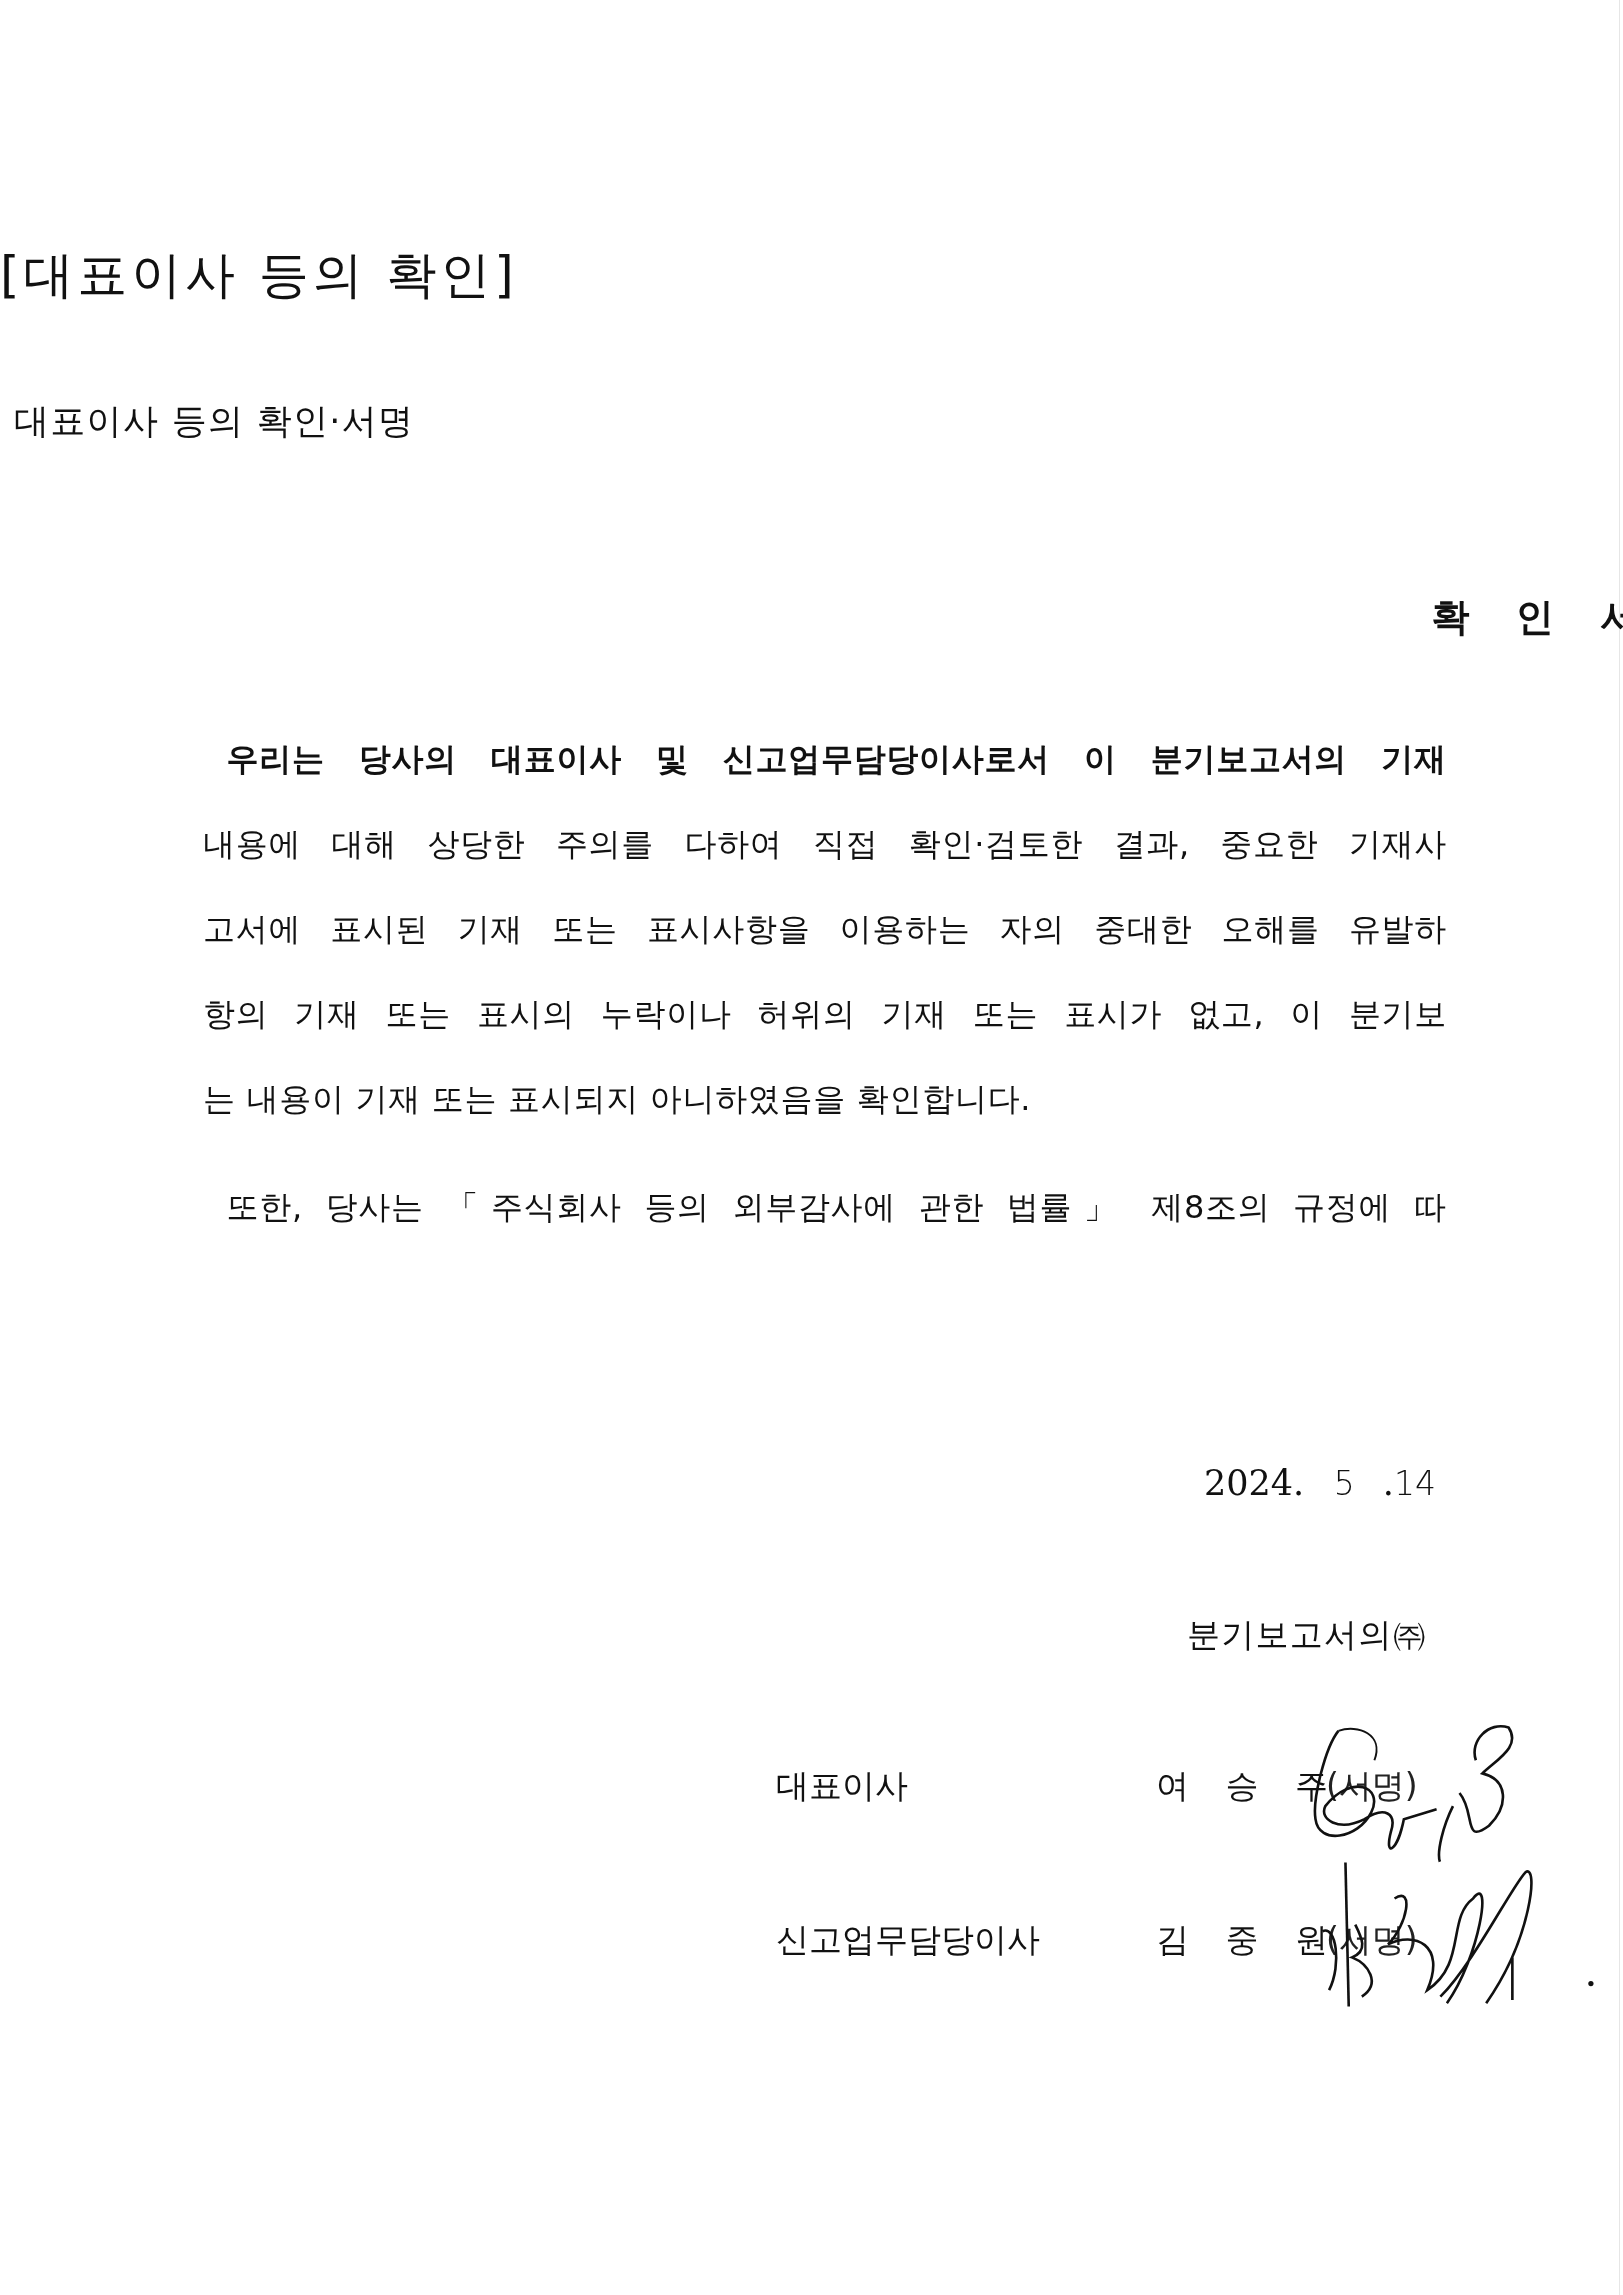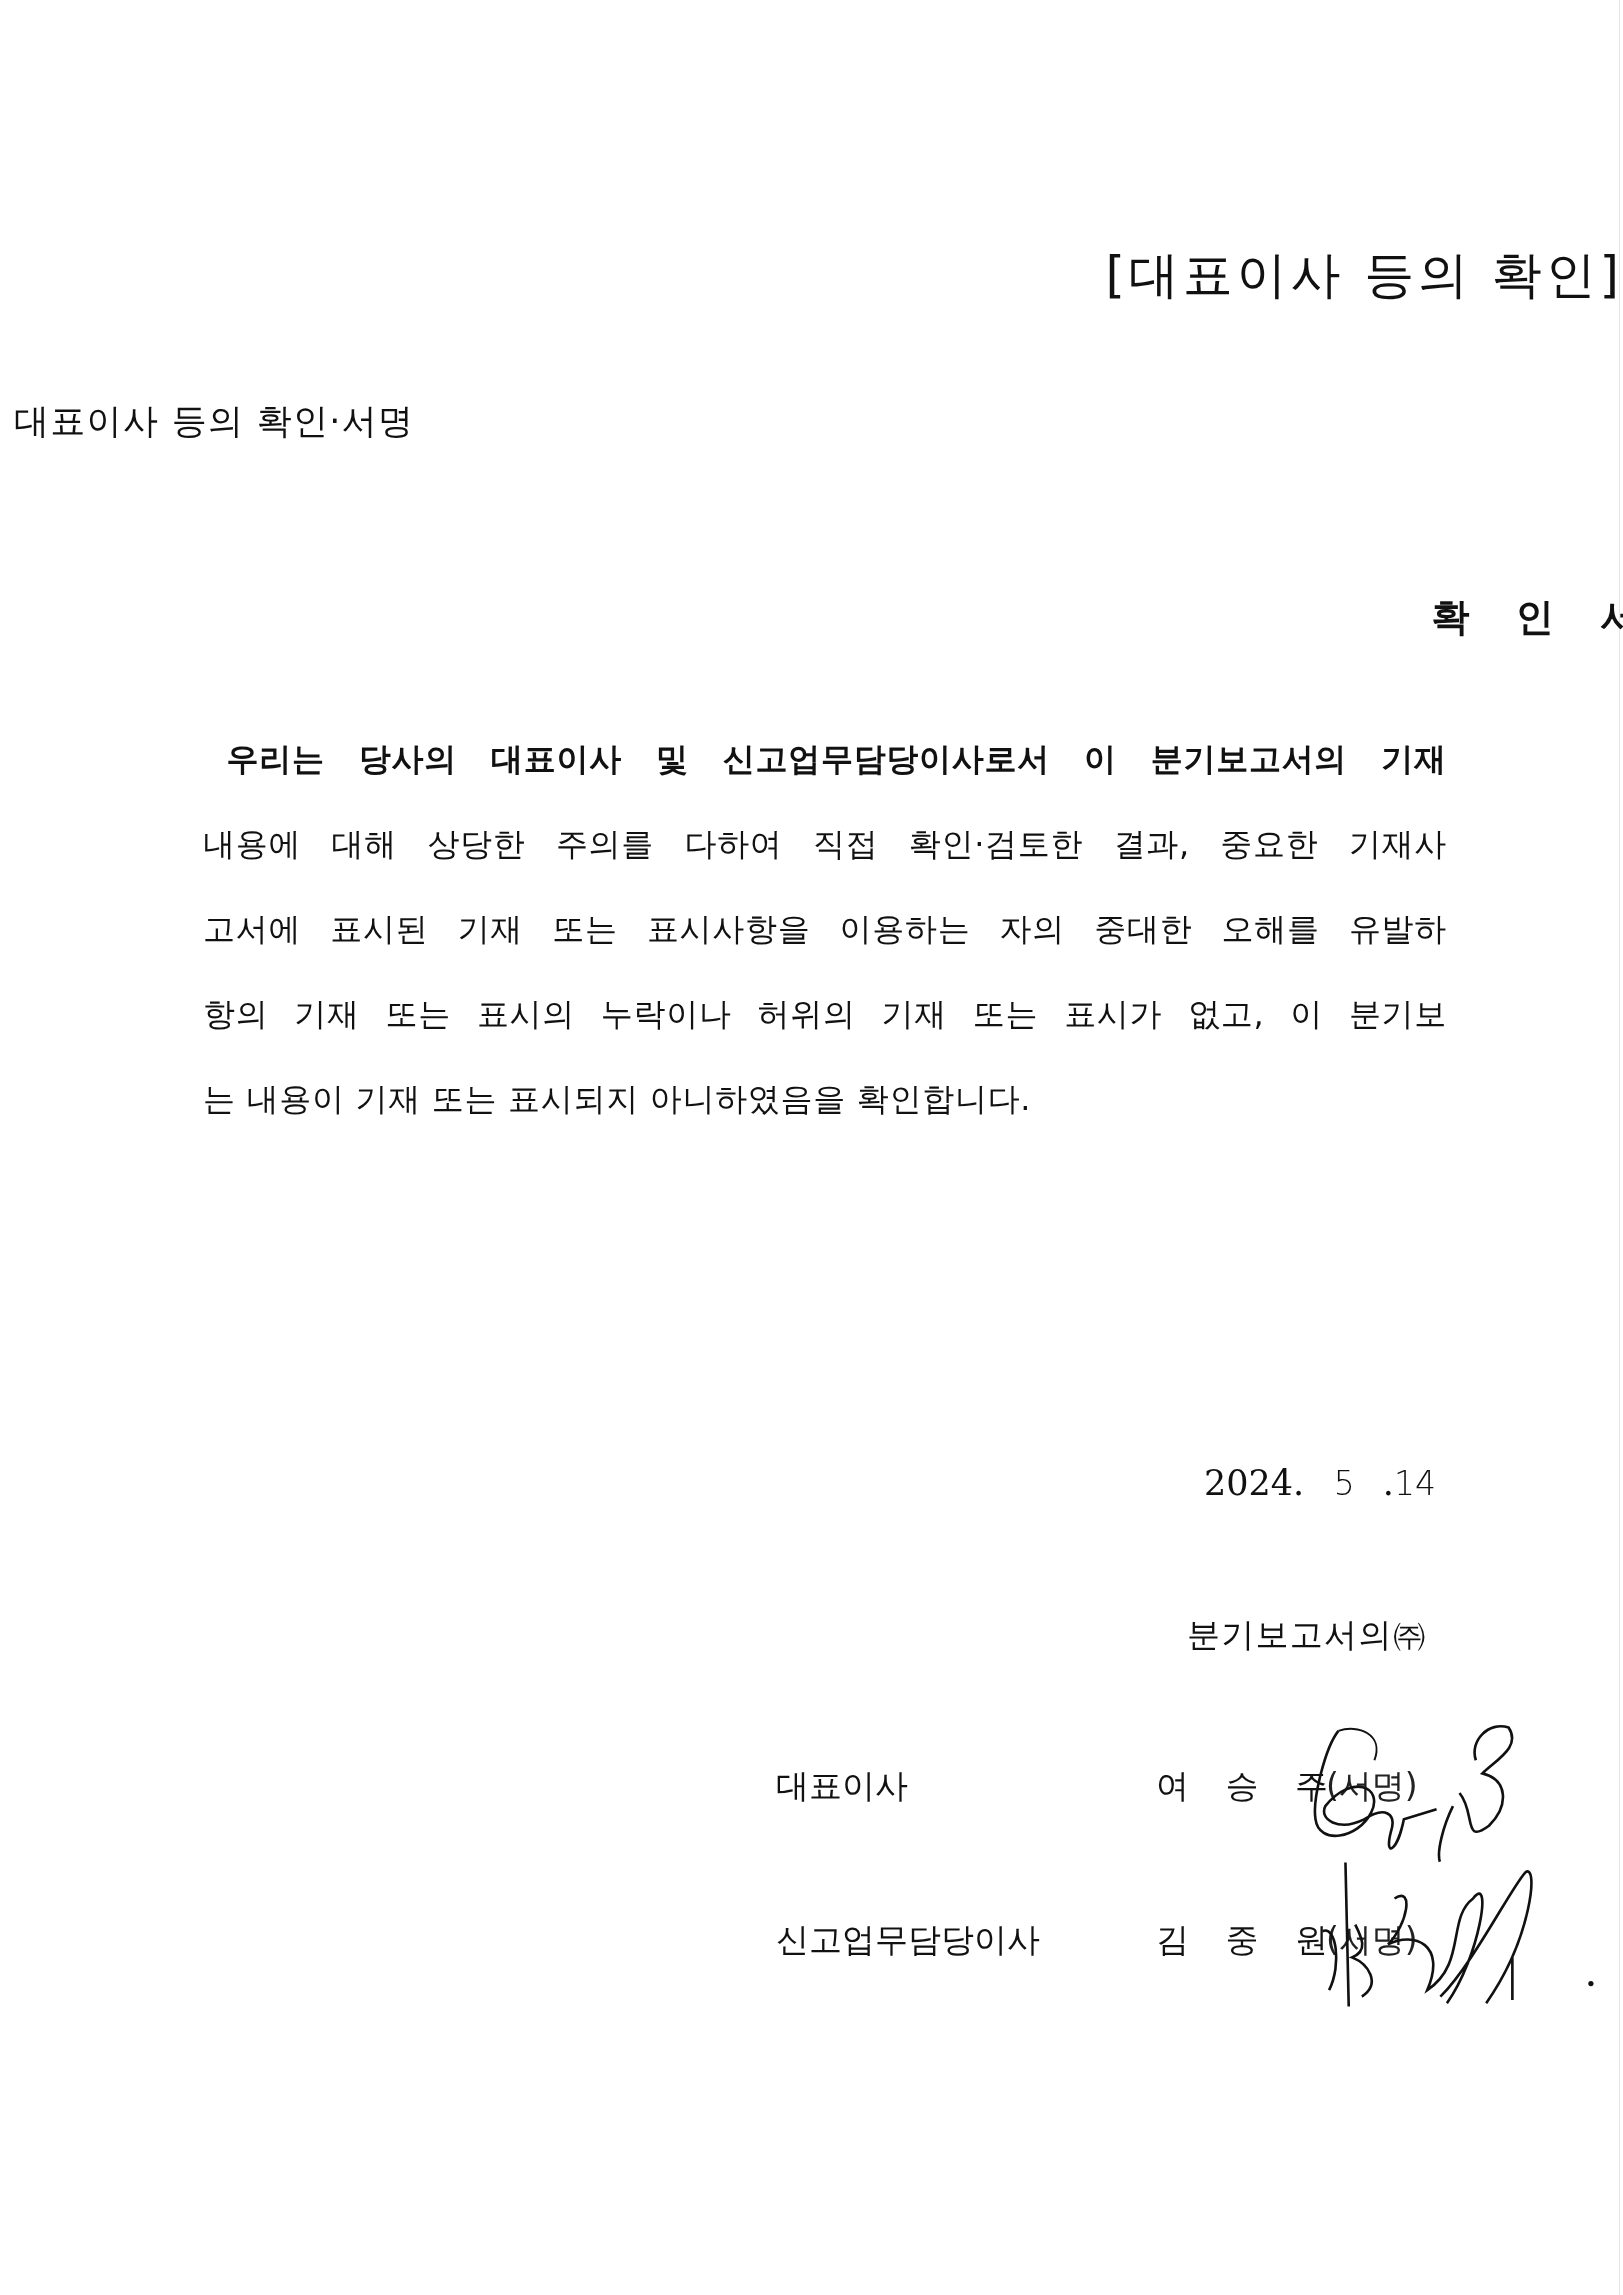--- a/index.html
+++ b/index.html
@@ -4,21 +4,21 @@
 <style>
   html, body { margin: 0; padding: 0; background: #ffffff; }
   body {
     width: 1623px; height: 2295px; position: relative; overflow: hidden;
     color: #111111;
     font-family: "DejaVu Sans", "Liberation Sans", sans-serif;
   }
   .page-edge { position: absolute; top: 0; right: 2.6px; width: 1.3px; height: 2295px; background: #e6e6e6; }
   .abs { position: absolute; white-space: nowrap; }
   .title {
-    left: 0; width: 1623px; top: 242px; text-align: right;
+    left: 0; width: 1623px; top: 242px; text-align: left;
     font-size: 50px; letter-spacing: 3.9px; font-weight: normal;
   }
   .subtitle {
     left: 0; width: 1623px; top: 398px; 
     font-size: 35px; letter-spacing: 1.3px; padding-left: 14px;
   }
   .doc-heading {
     left: 0; width: 1623px; top: 592px; text-align: right;
     font-size: 38px; font-weight: bold; word-spacing: 33px; padding-left: 15px;
   }
@@ -54,20 +54,21 @@
 
 <div class="abs para para1">
   <span class="line justify" style="padding-left:23.6px; width:1220px;font-weight:bold;">우리는 당사의 대표이사 및 신고업무담당이사로서 이 분기보고서의 기재</span>
   <span class="line justify">내용에 대해 상당한 주의를 다하여 직접 확인·검토한 결과, 중요한 기재사</span>
   <span class="line justify">고서에 표시된 기재 또는 표시사항을 이용하는 자의 중대한 오해를 유발하</span>
   <span class="line justify">항의 기재 또는 표시의 누락이나 허위의 기재 또는 표시가 없고, 이 분기보</span>
   <span class="line">는 내용이 기재 또는 표시되지 아니하였음을 확인합니다.</span>
 </div>
 
 <div class="abs para para2">
+  <span class="line justify" style="padding-left:23.6px; width:1220px;">또한, 당사는 「주식회사 등의 외부감사에 관한 법률」 제8조의 규정에 따</span>
 </div>
 
 <div class="abs date">
   <span>2024.</span>
   <span class="hand" style="margin-left:18.3px;">5</span>
   <span style="margin-left:17px;">.</span><span class="hand">14</span>
 </div>
 
 <div class="abs company">분기보고서의㈜</div>
 

